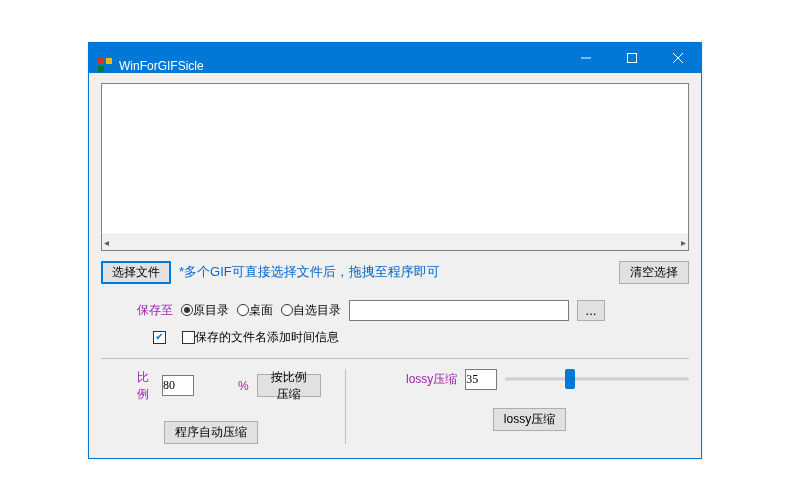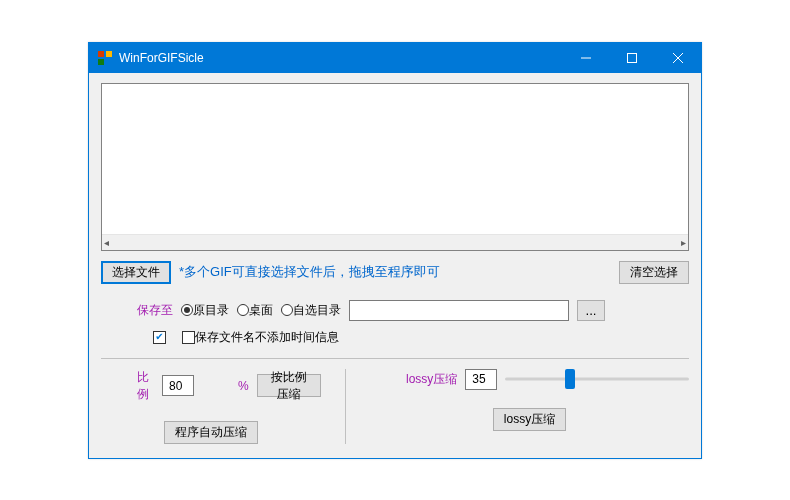--- a/index.html
+++ b/index.html
@@ -17,21 +17,21 @@
     width: 614px;
     border: 1px solid #0078d7;
     background: #f0f0f0;
     box-shadow: 0 0 2px rgba(0,0,0,0.15);
   }
   .titlebar {
     height: 30px;
     background: #0078d7;
     color: #fff;
     display: flex;
-    align-items: center;
+    align-items: flex-end;
     padding-left: 8px;
   }
   .titlebar .app-icon {
     width: 16px; height: 16px;
     margin-right: 6px;
     display:flex;align-items:center;justify-content:center;
   }
   .titlebar .title { flex: 0 0 auto; font-size: 12px; }
   .titlebar .spacer { flex: 1; }
   .win-btn {
@@ -72,22 +72,22 @@
   .radio .dot {
     width:12px;height:12px;border:1px solid #333;border-radius:50%;
     display:inline-flex;align-items:center;justify-content:center;background:#fff;
   }
   .radio .dot.on::after { content:"";width:6px;height:6px;border-radius:50%;background:#333; }
   .check .box {
     width:13px;height:13px;border:1px solid #333;background:#fff;
     display:inline-flex;align-items:center;justify-content:center;font-size:10px;line-height:1;color:#0078d7;
   }
   .input {
-    background:#fff;border:1px solid #7a7a7a;height:21px;padding:0 6px;
-    font-family:Liberation Sans, sans-serif;font-size:12px;
+    background:#fff;border:1px solid #7a7a7a;height:21px;padding:0 0;
+    font-family:Liberation Serif, serif;font-size:12px;
   }
   .browse-btn {
     background:#e1e1e1;border:1px solid #adadad;height:21px;width:28px;
     display:inline-flex;align-items:center;justify-content:center;
   }
   .divider { height:1px;background:#c0c0c0;margin:12px 0 10px 0; }
   .cols { display:flex; gap:24px; }
   .col-left { flex:0 0 220px; }
   .col-right { flex:1; }
   .vsep { width:1px;background:#c0c0c0; }
@@ -169,21 +169,21 @@
       <input class="input" style="width: 220px;" value="">
       <button class="browse-btn">...</button>
     </div>
 
     <div class="row" style="margin-top:8px; padding-left:52px;">
       <label class="check">
         <span class="box">✔</span>
       </label>
       <label class="check" style="margin-left:8px">
         <span class="box"></span>
-        <span>保存文件名不添加时间信息</span>
+        <span>保存的文件名添加时间信息</span>
       </label>
     </div>
 
     <div class="divider"></div>
 
     <div class="cols">
       <div class="col-left">
         <div class="row" style="margin-top:0">
           <span class="label">比例</span>
           <input class="input tiny-input" value="80" style="">

